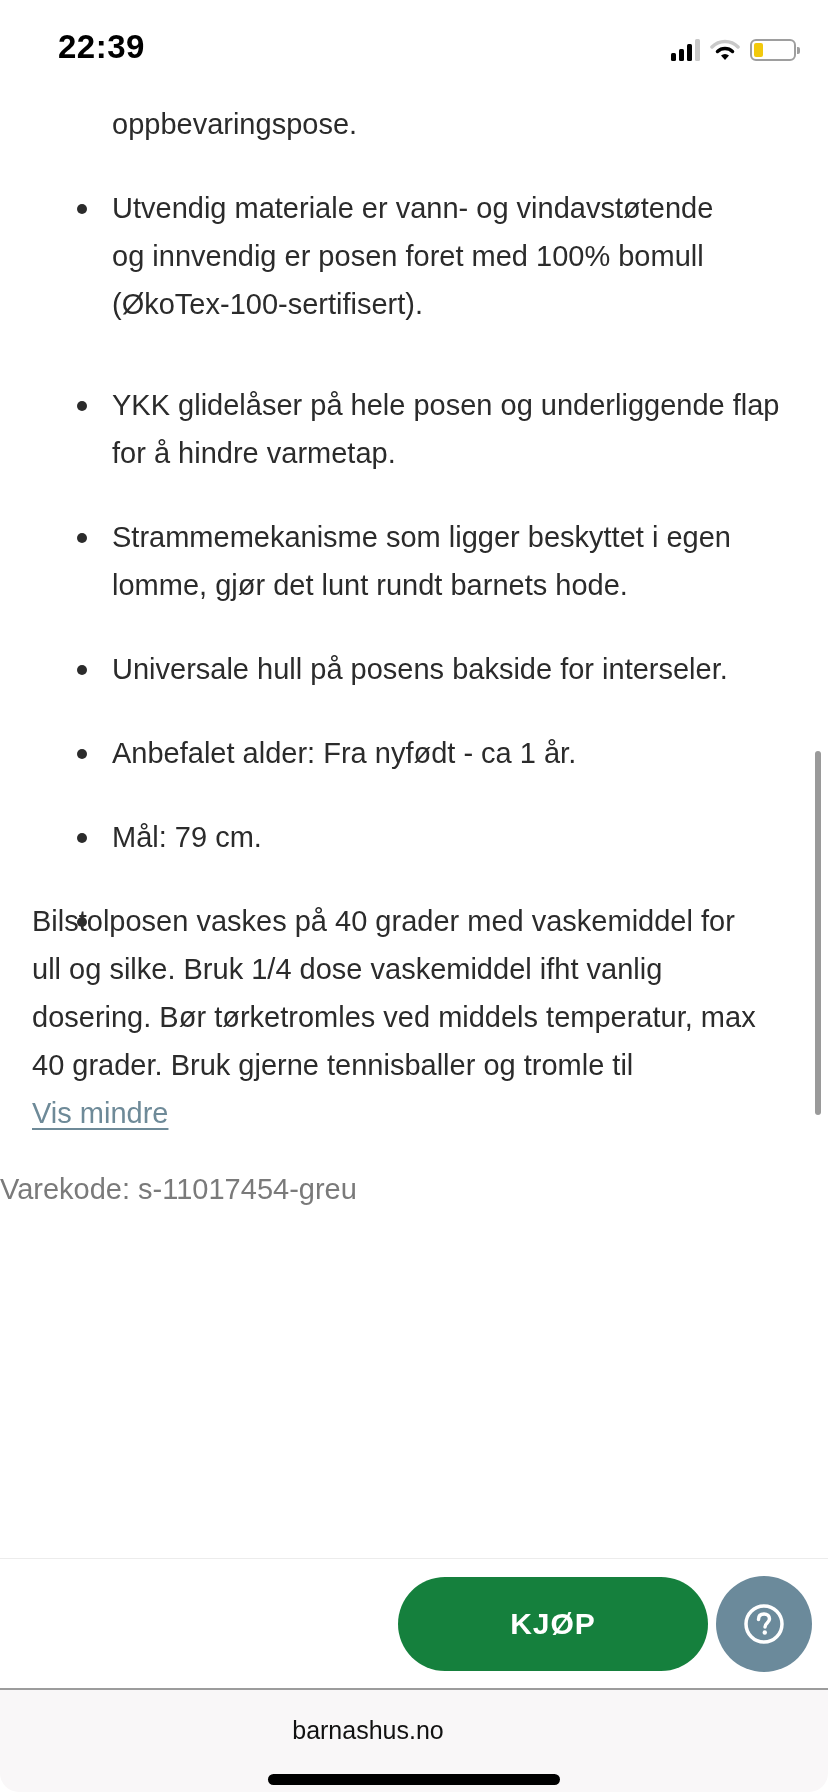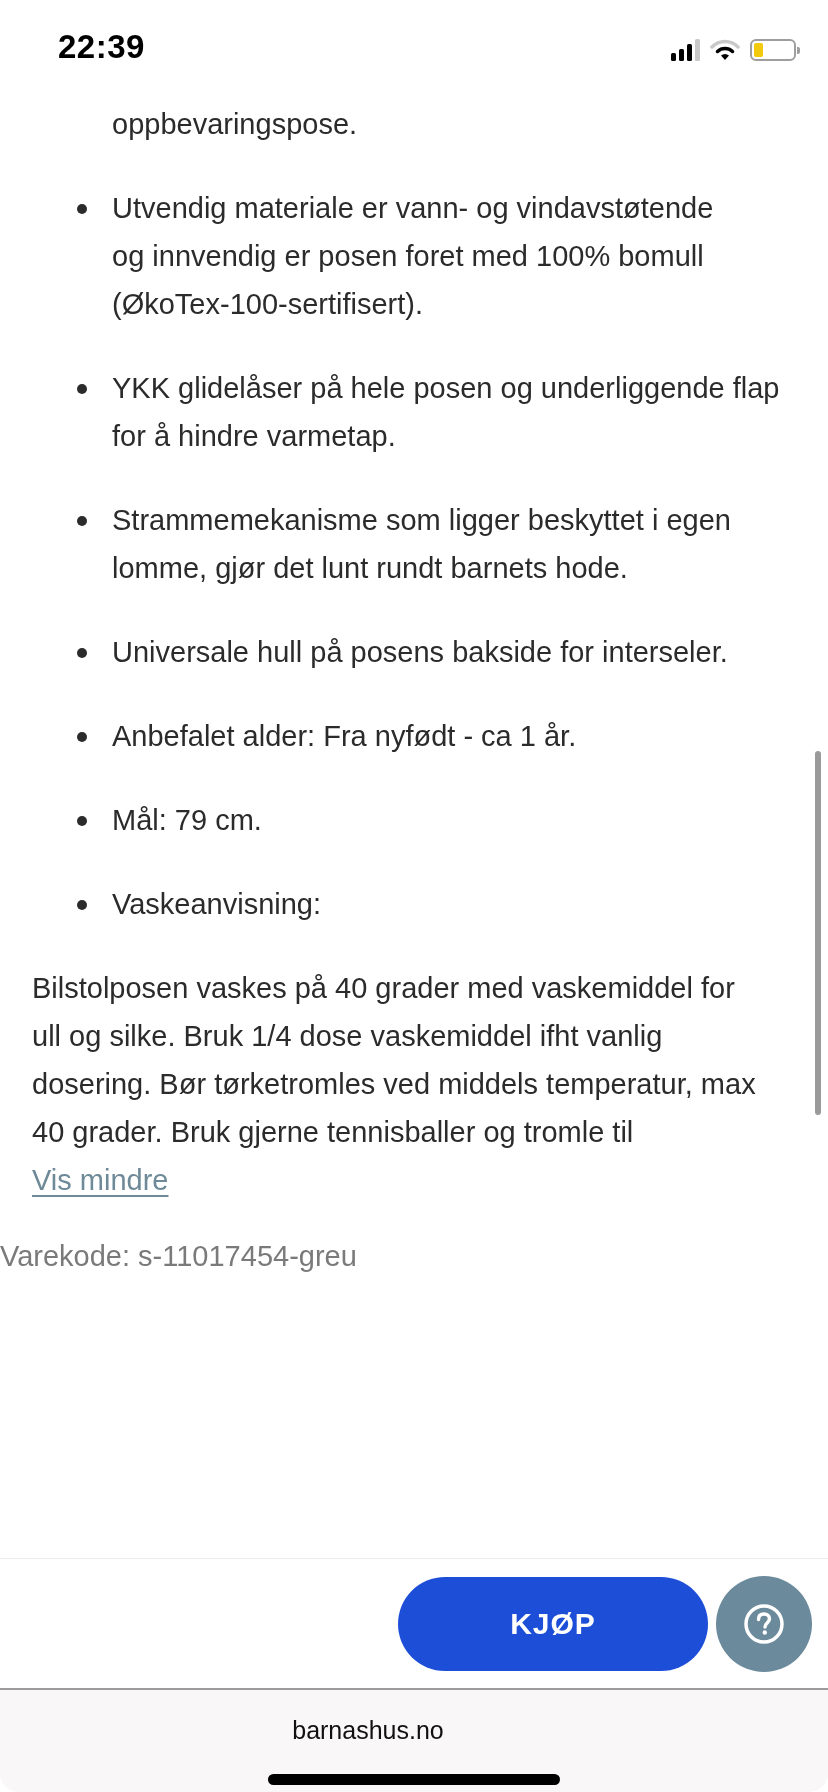--- a/index.html
+++ b/index.html
@@ -131,21 +131,21 @@
       width: 828px; height: 130px;
       background: #ffffff;
       border-top: 1px solid #ececec;
       z-index: 6;
     }
     .buy-button {
       position: absolute;
       left: 398px; top: 18px;
       width: 310px; height: 94px;
       border-radius: 47px;
-      background: #1d4ed8;
+      background: #15803d;
       color: #ffffff;
       font-size: 30px;
       font-weight: 700;
       letter-spacing: 1px;
       display: flex;
       align-items: center;
       justify-content: center;
       border: none;
       cursor: pointer;
     }
@@ -219,43 +219,42 @@
 
       <ul class="bullet-list">
         <li class="bullet-item" style="padding-top:4px;">
           
           <span>oppbevaringspose.</span>
         </li>
         <li class="bullet-item" style="margin-top:36px; padding-right:100px;">
           <span class="dot"></span>
           <span>Utvendig materiale er vann- og vindavstøtende og innvendig er posen foret med 100% bomull (ØkoTex-100-sertifisert).</span>
         </li>
+        <li class="bullet-item" style="margin-top:53px;">
+          <span class="dot"></span>
+          <span>YKK glidelåser på hele posen og underliggende flap for å hindre varmetap.</span>
+        </li>
+        <li class="bullet-item" style="margin-top:36px; padding-right:0;">
+          <span class="dot"></span>
+          <span>Strammemekanisme som ligger beskyttet i egen lomme, gjør det lunt rundt barnets hode.</span>
+        </li>
+        <li class="bullet-item" style="margin-top:36px; padding-right:42px;">
+          <span class="dot"></span>
+          <span>Universale hull på posens bakside for interseler.</span>
+        </li>
         <li class="bullet-item" style="margin-top:36px;">
           <span class="dot"></span>
-          <span>YKK glidelåser på hele posen og underliggende flap for å hindre varmetap.</span>
-        </li>
-        <li class="bullet-item" style="margin-top:36px; padding-right:0;">
-          <span class="dot"></span>
-          <span>Strammemekanisme som ligger beskyttet i egen lomme, gjør det lunt rundt barnets hode.</span>
-        </li>
-        <li class="bullet-item" style="margin-top:36px; padding-right:42px;">
-          <span class="dot"></span>
-          <span>Universale hull på posens bakside for interseler.</span>
+          <span>Anbefalet alder: Fra nyfødt - ca 1 år.</span>
         </li>
         <li class="bullet-item" style="margin-top:36px;">
           <span class="dot"></span>
-          <span>Anbefalet alder: Fra nyfødt - ca 1 år.</span>
+          <span>Mål: 79 cm.</span>
         </li>
         <li class="bullet-item" style="margin-top:36px;">
           <span class="dot"></span>
-          <span>Mål: 79 cm.</span>
-        </li>
-        <li class="bullet-item" style="margin-top:36px;">
-          <span class="dot"></span>
-          <span>Vaskeanvisning:</span>
         </li>
       </ul>
 
       <p class="paragraph" style="margin-top:36px; padding-right:60px;">Bilstolposen vaskes på 40 grader med vaskemiddel for ull og silke. Bruk 1/4 dose vaskemiddel ifht vanlig dosering. Bør tørketromles ved middels temperatur, max 40 grader. Bruk gjerne tennisballer og tromle til</p>
 
       <a class="vis-mindre">Vis mindre</a>
 
       <p class="varekode" style="margin-top:28px;">Varekode: s-11017454-greu</p>
     </div>
   </div>

